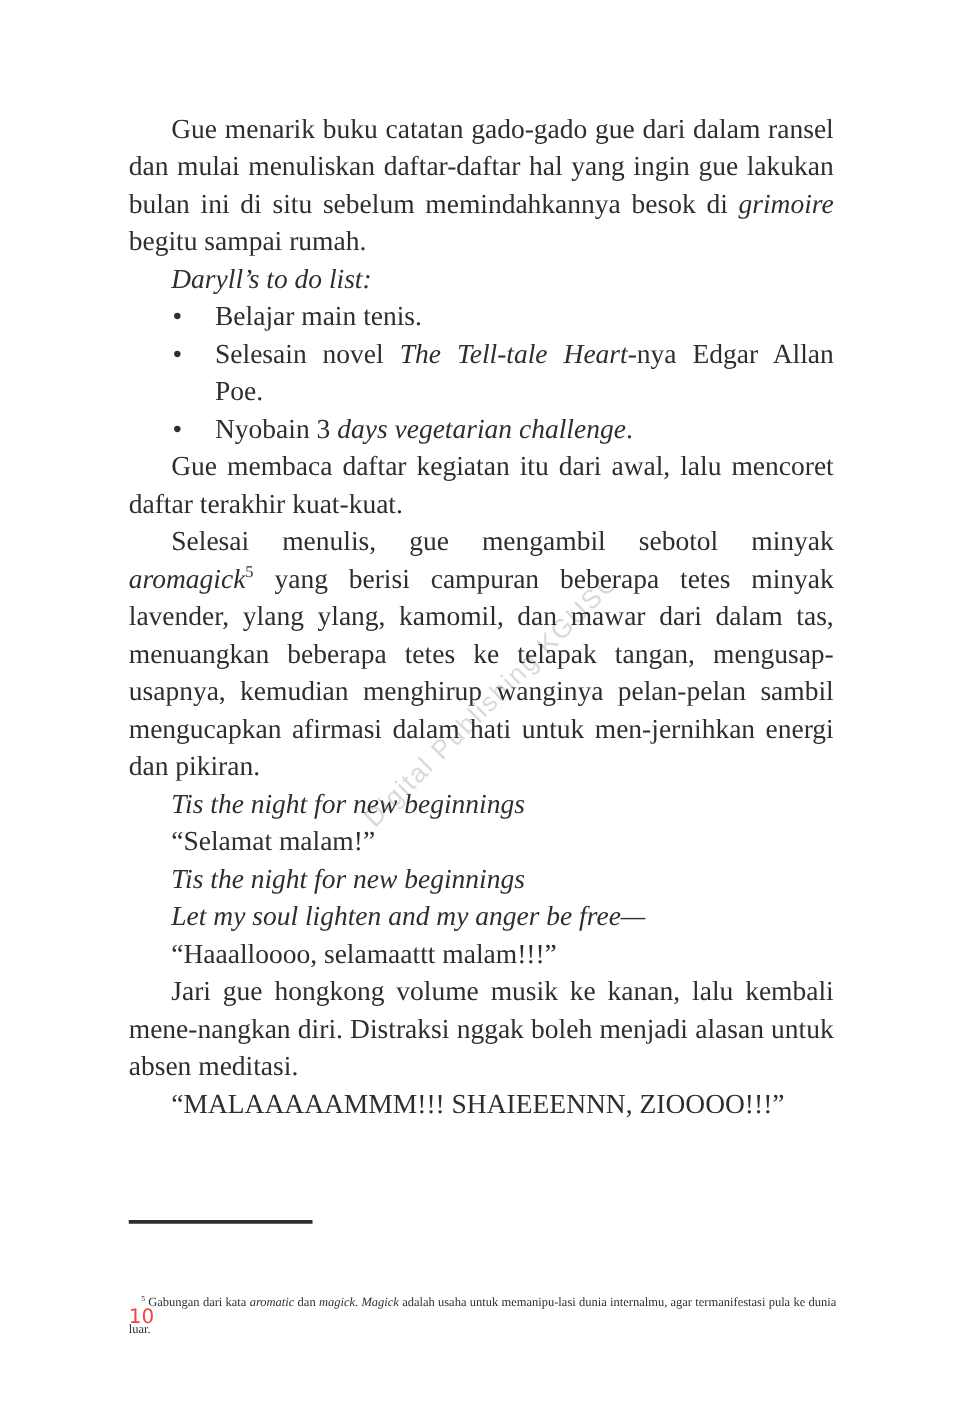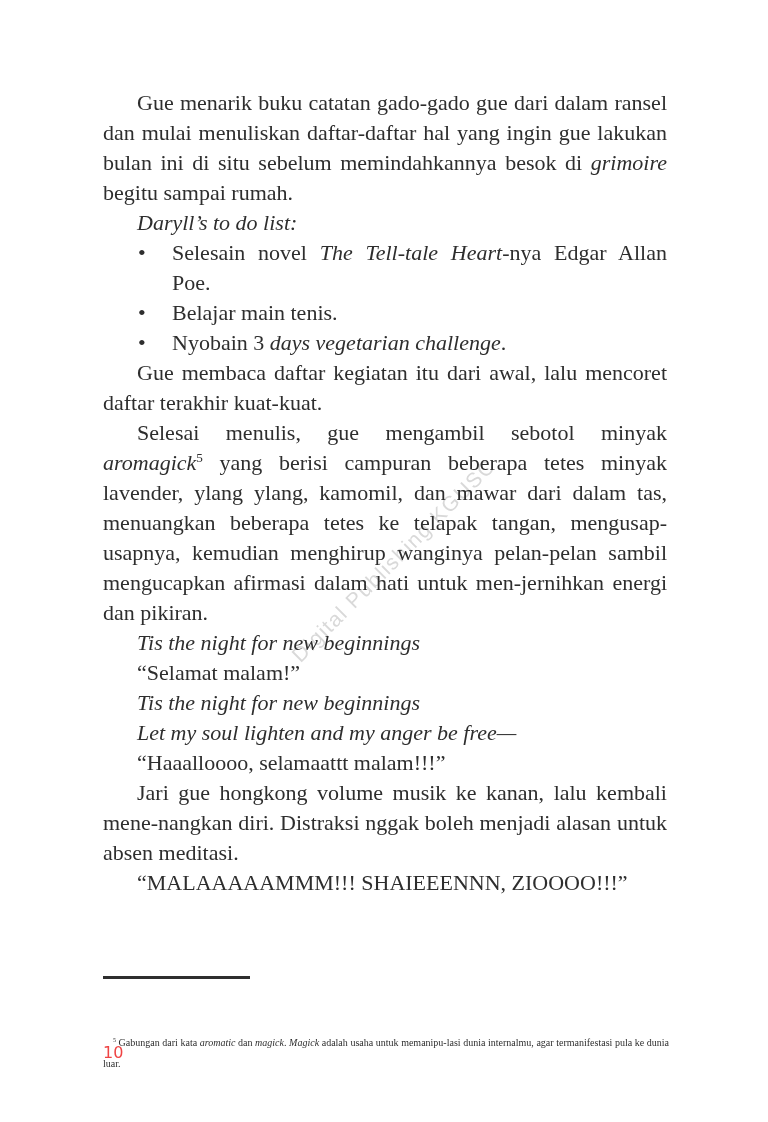--- a/index.html
+++ b/index.html
@@ -84,22 +84,22 @@
 
   <div class="watermark">Digital Publishing KGUSC</div>
 
   <div class="content">
 
     <p class="p-indent"><span>Gue menarik buku catatan gado-gado gue dari dalam ransel dan mulai menuliskan daftar-daftar hal yang ingin gue lakukan bulan ini di situ sebelum memindahkannya besok di </span><i>grimoire</i><span> begitu sampai rumah.</span></p>
 
     <p class="dline italic">Daryll’s to do list:</p>
 
     <ul class="todo">
+      <li>Belajar main tenis.</li>
       <li><span>Selesain novel </span><i>The Tell-tale Heart</i><span>-nya Edgar Allan Poe.</span></li>
-      <li>Belajar main tenis.</li>
       <li><span>Nyobain 3 </span><i>days vegetarian challenge</i><span>.</span></li>
     </ul>
 
     <p class="p-indent">Gue membaca daftar kegiatan itu dari awal, lalu mencoret daftar terakhir kuat-kuat.</p>
 
     <p class="p-indent"><span>Selesai menulis, gue mengambil sebotol minyak </span><i>aromagick</i><sup>5</sup><span> yang berisi campuran beberapa tetes minyak lavender, ylang ylang, kamomil, dan mawar dari dalam tas, menuangkan beberapa tetes ke telapak tangan, mengusap-usapnya, kemudian menghirup wanginya pelan-pelan sambil mengucapkan afirmasi dalam hati untuk men-jernihkan energi dan pikiran.</span></p>
 
     <p class="dline italic">Tis the night for new beginnings</p>
     <p class="dline">“Selamat malam!”</p>
     <p class="dline italic">Tis the night for new beginnings</p>

